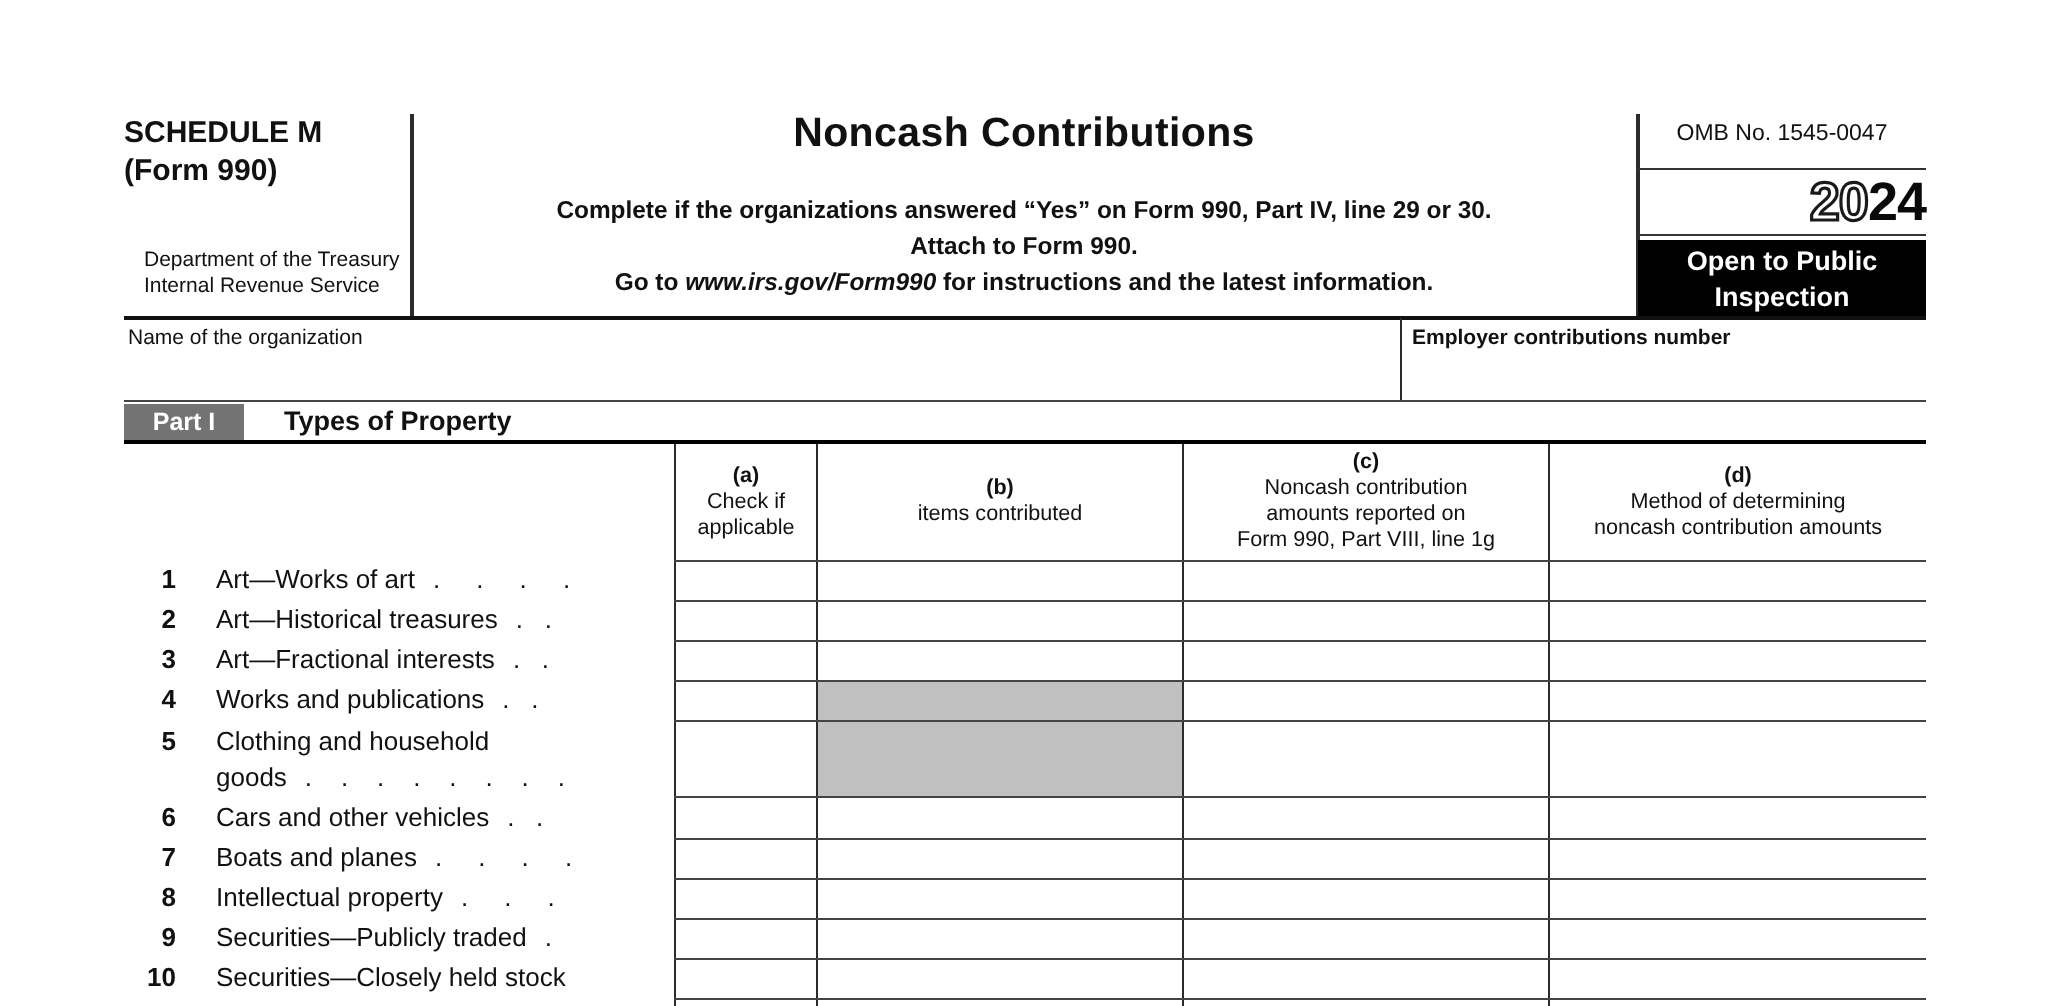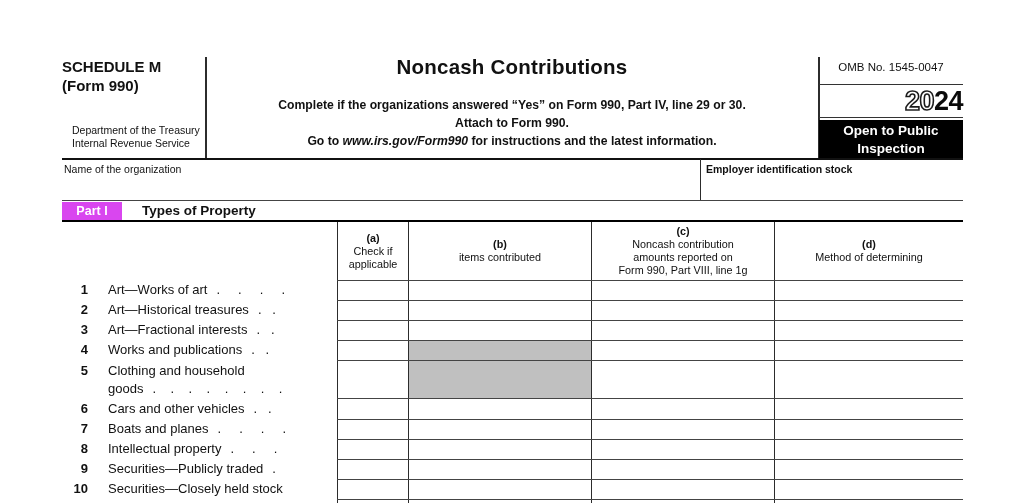--- a/index.html
+++ b/index.html
@@ -30,21 +30,21 @@
   .year .out { color:#fff; -webkit-text-stroke:1.6px #1a1a1a; }
   .year .sol { color:#0a0a0a; }
   .openbox { position:absolute; left:819px; top:120px; width:144px; height:38px;
              background:#000; color:#fff; font-weight:bold; font-size:13.5px;
              text-align:center; line-height:17.5px; padding-top:2px; box-sizing:border-box; }
 
   
   .smalllab { position:absolute; font-size:10.5px; }
 
   
-  .partbadge { position:absolute; left:62px; top:202px; width:60px; height:18px; background:#d946ef;
+  .partbadge { position:absolute; left:62px; top:202px; width:60px; height:18px; background:#737373;
                color:#fff; font-weight:bold; font-size:12.5px; text-align:center; line-height:18px; }
   .parttitle { position:absolute; left:142px; top:202px; height:18px; line-height:18px;
                font-size:13.5px; font-weight:bold; }
 
   
   .hcell { position:absolute; top:222px; height:58px; display:flex; flex-direction:column;
            justify-content:center; text-align:center; font-size:10.8px; line-height:13px; }
   .hcell .ltr { font-weight:bold; }
 
   
@@ -85,21 +85,21 @@
   <div class="hline" style="left:819px; top:117px; width:144px; background:#333;"></div>
   <div class="openbox">
     <div>Open to Public</div>
     <div>Inspection</div>
   </div>
 
   <div class="hline" style="left:62px; top:158px; width:901px; height:2px; background:#111;"></div>
 
   <div class="smalllab" style="left:64px; top:163px;">Name of the organization</div>
   <div class="vline" style="left:700px; top:159px; height:41px; width:1px;"></div>
-  <div class="smalllab bold" style="left:706px; top:163px;">Employer identification stock</div>
+  <div class="smalllab bold" style="left:706px; top:163px;">Employer contributions number</div>
   <div class="hline" style="left:62px; top:200px; width:901px;"></div>
 
   <div class="partbadge">Part I</div>
   <div class="parttitle">Types of Property</div>
   <div class="hline" style="left:62px; top:220px; width:901px; height:2px; background:#000;"></div>
 
   <div class="shade"></div>
 
   <div class="vline" style="left:337px; top:222px; height:281px; width:1px;"></div>
   <div class="vline" style="left:408px; top:222px; height:281px; width:1px;"></div>
@@ -129,20 +129,21 @@
   </div>
   <div class="hcell" style="left:592px; width:182px;">
     <div class="ltr">(c)</div>
     <div>Noncash contribution</div>
     <div>amounts reported on</div>
     <div>Form 990, Part VIII, line 1g</div>
   </div>
   <div class="hcell" style="left:775px; width:188px;">
     <div class="ltr">(d)</div>
     <div>Method of determining</div>
+    <div>noncash contribution amounts</div>
   </div>
 
   <div class="row" style="top:280px">
     <span class="rnum">1</span><span class="rlab">Art—Works of art</span><span class="rdots">.     .     .     .</span>
   </div>
   <div class="row" style="top:300px">
     <span class="rnum">2</span><span class="rlab">Art—Historical treasures</span><span class="rdots">.   .</span>
   </div>
   <div class="row" style="top:320px">
     <span class="rnum">3</span><span class="rlab">Art—Fractional interests</span><span class="rdots">.   .</span>

